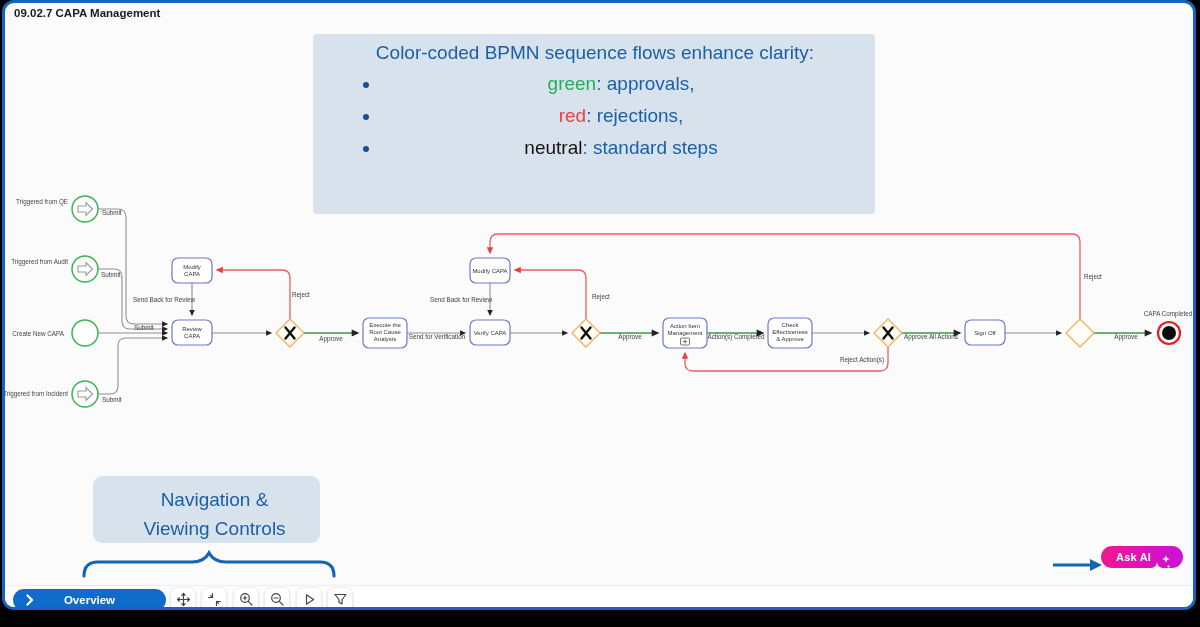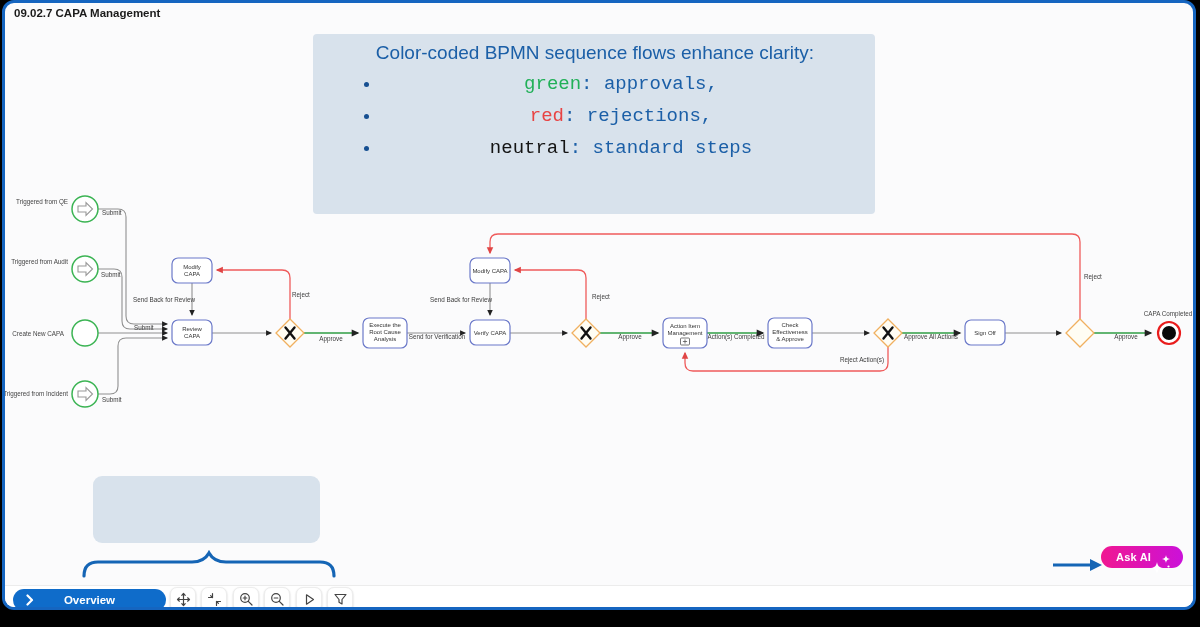--- a/index.html
+++ b/index.html
@@ -17,21 +17,21 @@
   .elbl { font-size:6.3px; fill:#3c3c3c; }
   .evlbl { font-size:6.3px; fill:#444; }
 
   .note {
     position:absolute; background:#d8e2ec; color:#1b5fa7; z-index:4;text-align:center;
   }
   .note-colors {
     left:308px; top:31px; width:562px; height:180px; border-radius:4px;
     font-size:19px; padding:8px 14px 0 16px;
   }
-  .note-colors ul { margin:9px 0 0 0; padding-left:52px;font-family:Liberation Mono, monospace; }
+  .note-colors ul { margin:9px 0 0 0; padding-left:52px; }
   .note-colors li { margin-bottom:10px; color:#1b5fa7; }
   .note-colors li::marker { color:#164f91; }
   .t-green { color:#21b058; }
   .t-red   { color:#e84343; }
   .t-neutral { color:#141414; }
   .note-colors .footer { margin-top:28px; }
 
   .note-nav {
     left:88px; top:473px; width:227px; height:67px; border-radius:9px;
     font-size:19px; padding:9px 0 0 16px; line-height:29px;
@@ -223,20 +223,22 @@
   <div class="note note-colors">
     <div>Color-coded BPMN sequence flows enhance clarity:</div>
     <ul>
       <li><span class="t-green">green</span><span>: approvals,</span></li>
       <li><span class="t-red">red</span><span>: rejections,</span></li>
       <li><span class="t-neutral">neutral</span><span>: standard steps</span></li>
     </ul>
   </div>
 
   <div class="note note-nav">
+    <div>Navigation &amp;</div>
+    <div>Viewing Controls</div>
   </div>
   <svg class="brace" width="258" height="34" viewBox="0 0 258 34">
     <path d="M4 30 Q4 16 18 16 L112 16 Q124 16 129 7 Q134 16 146 16 L240 16 Q254 16 254 30" fill="none" stroke="#1565b5" stroke-width="3.2" stroke-linecap="round"></path>
   </svg>
 
   <svg class="ai-arrow" width="52" height="16" viewBox="0 0 52 16">
     <line x1="1" y1="8" x2="38" y2="8" stroke="#1565b5" stroke-width="3"></line>
     <polygon points="38,2 50,8 38,14" fill="#1565b5"></polygon>
   </svg>
 

